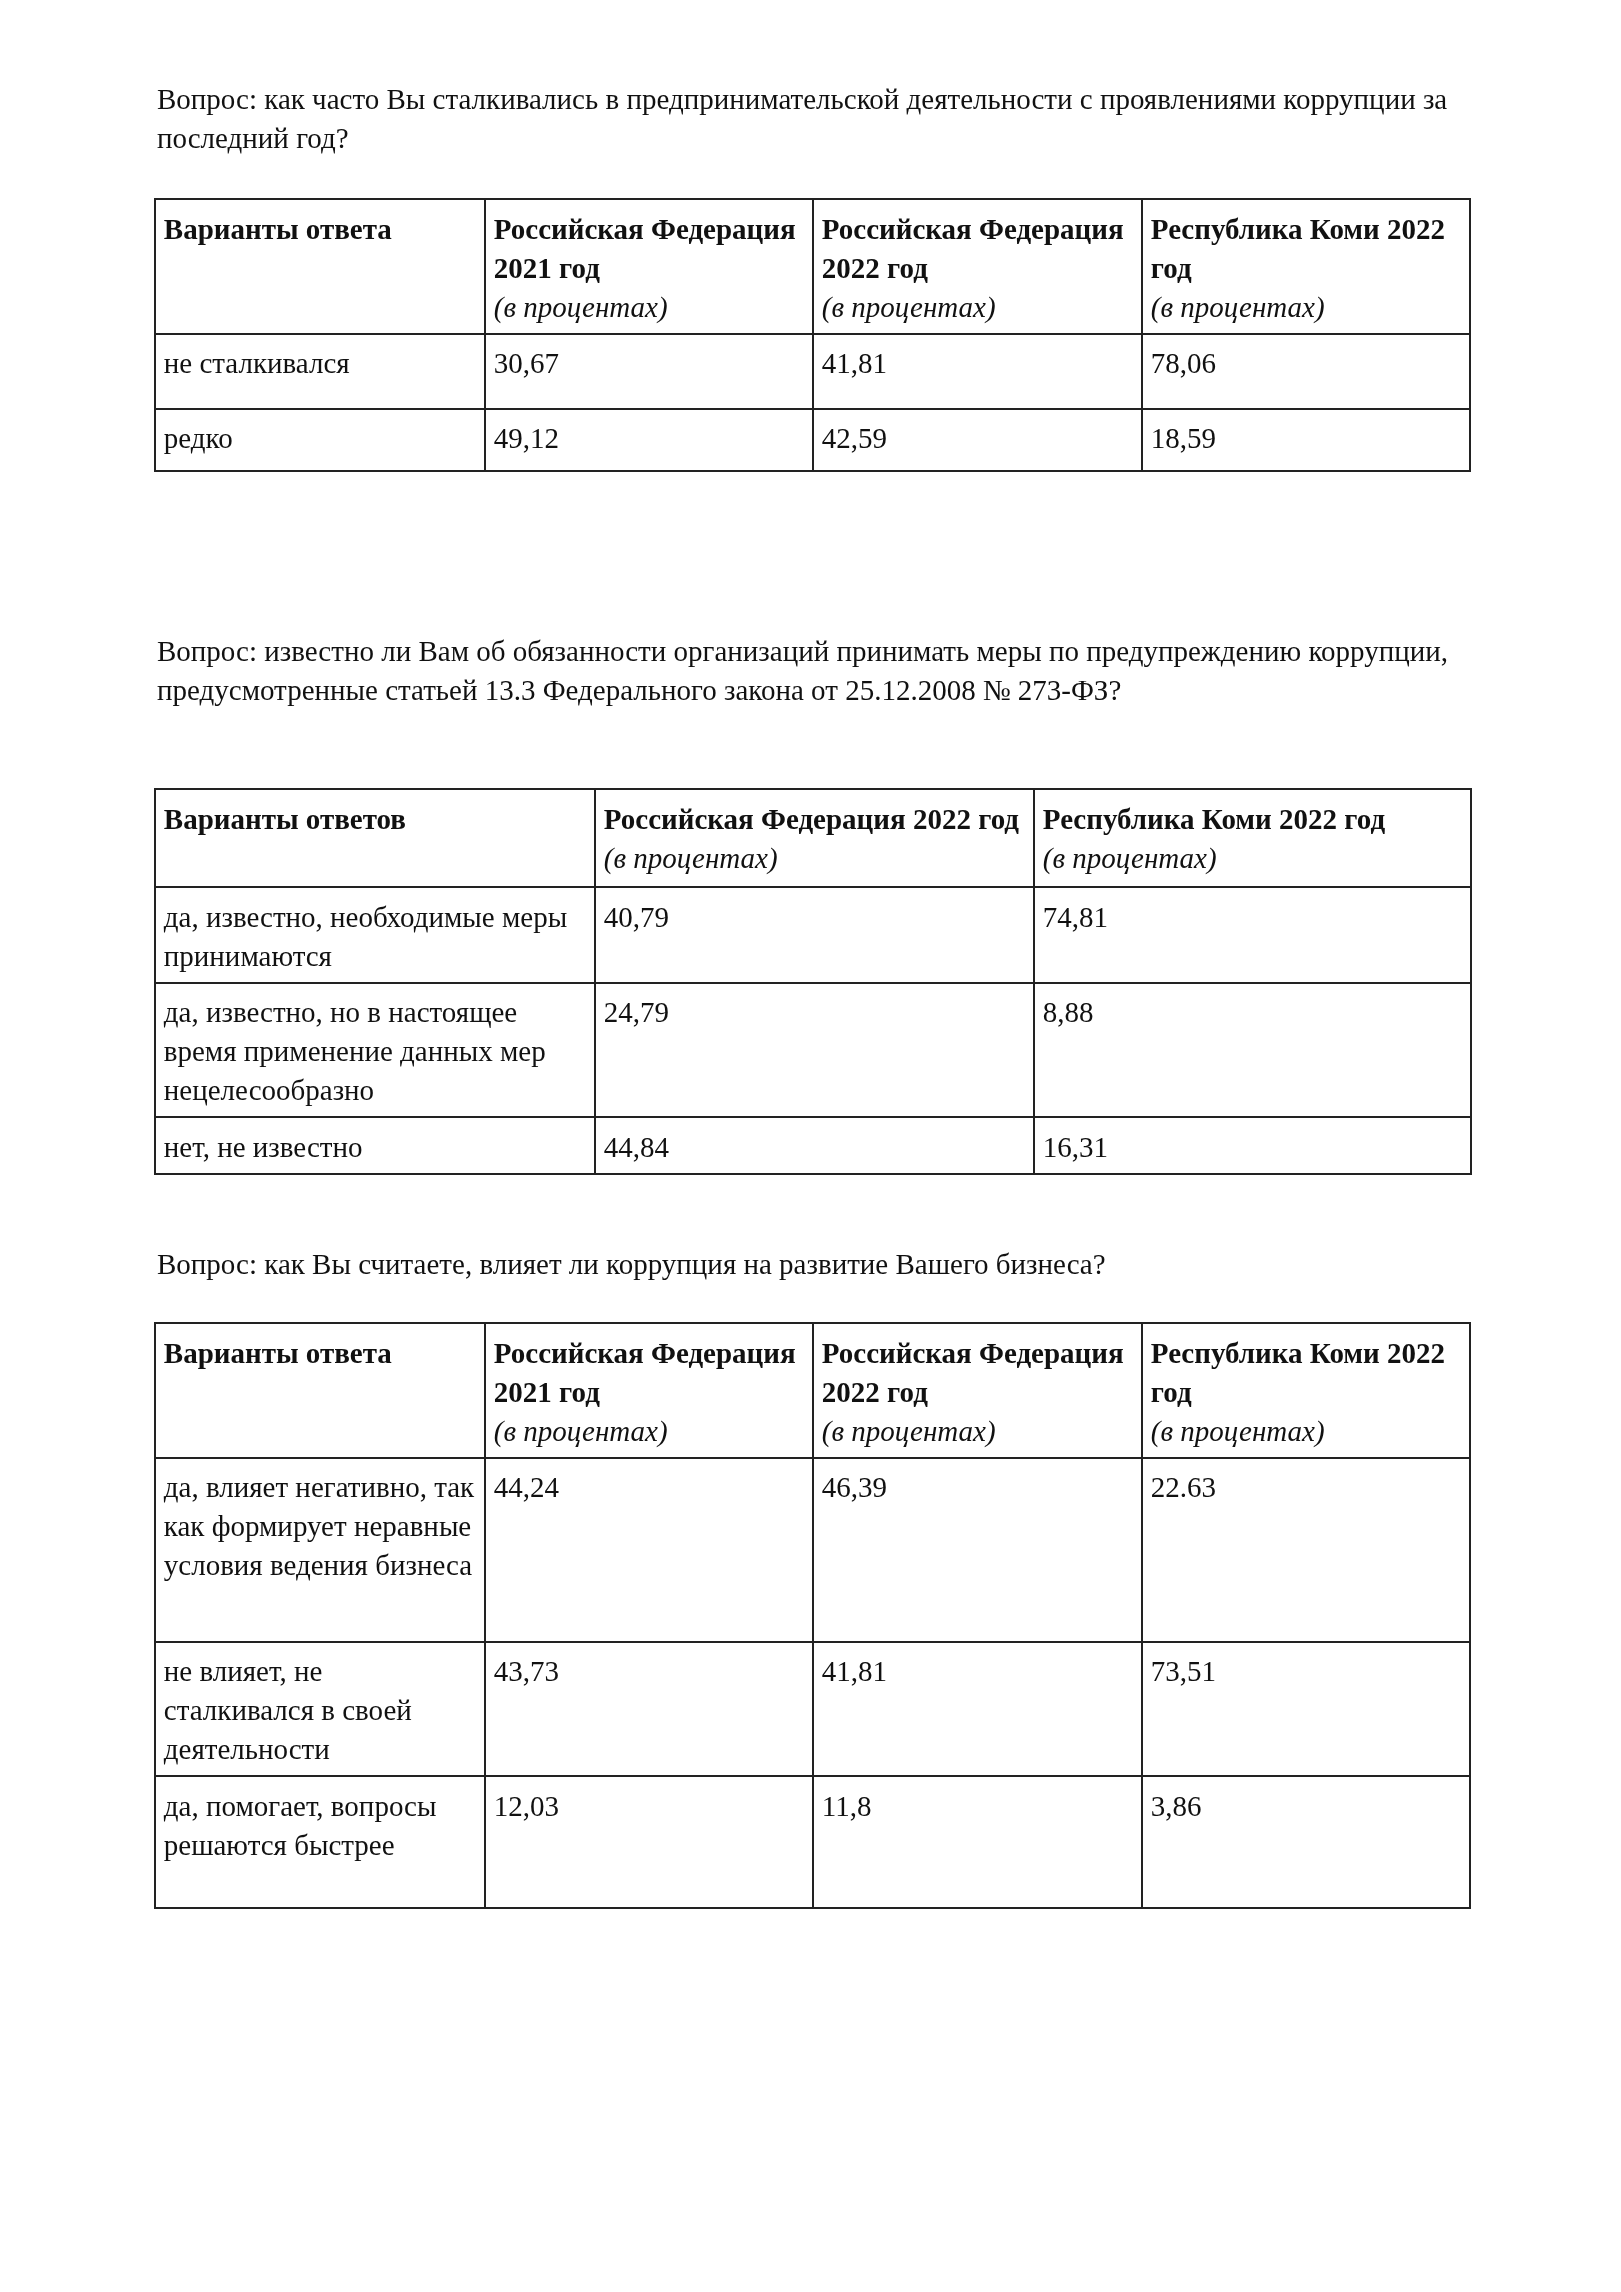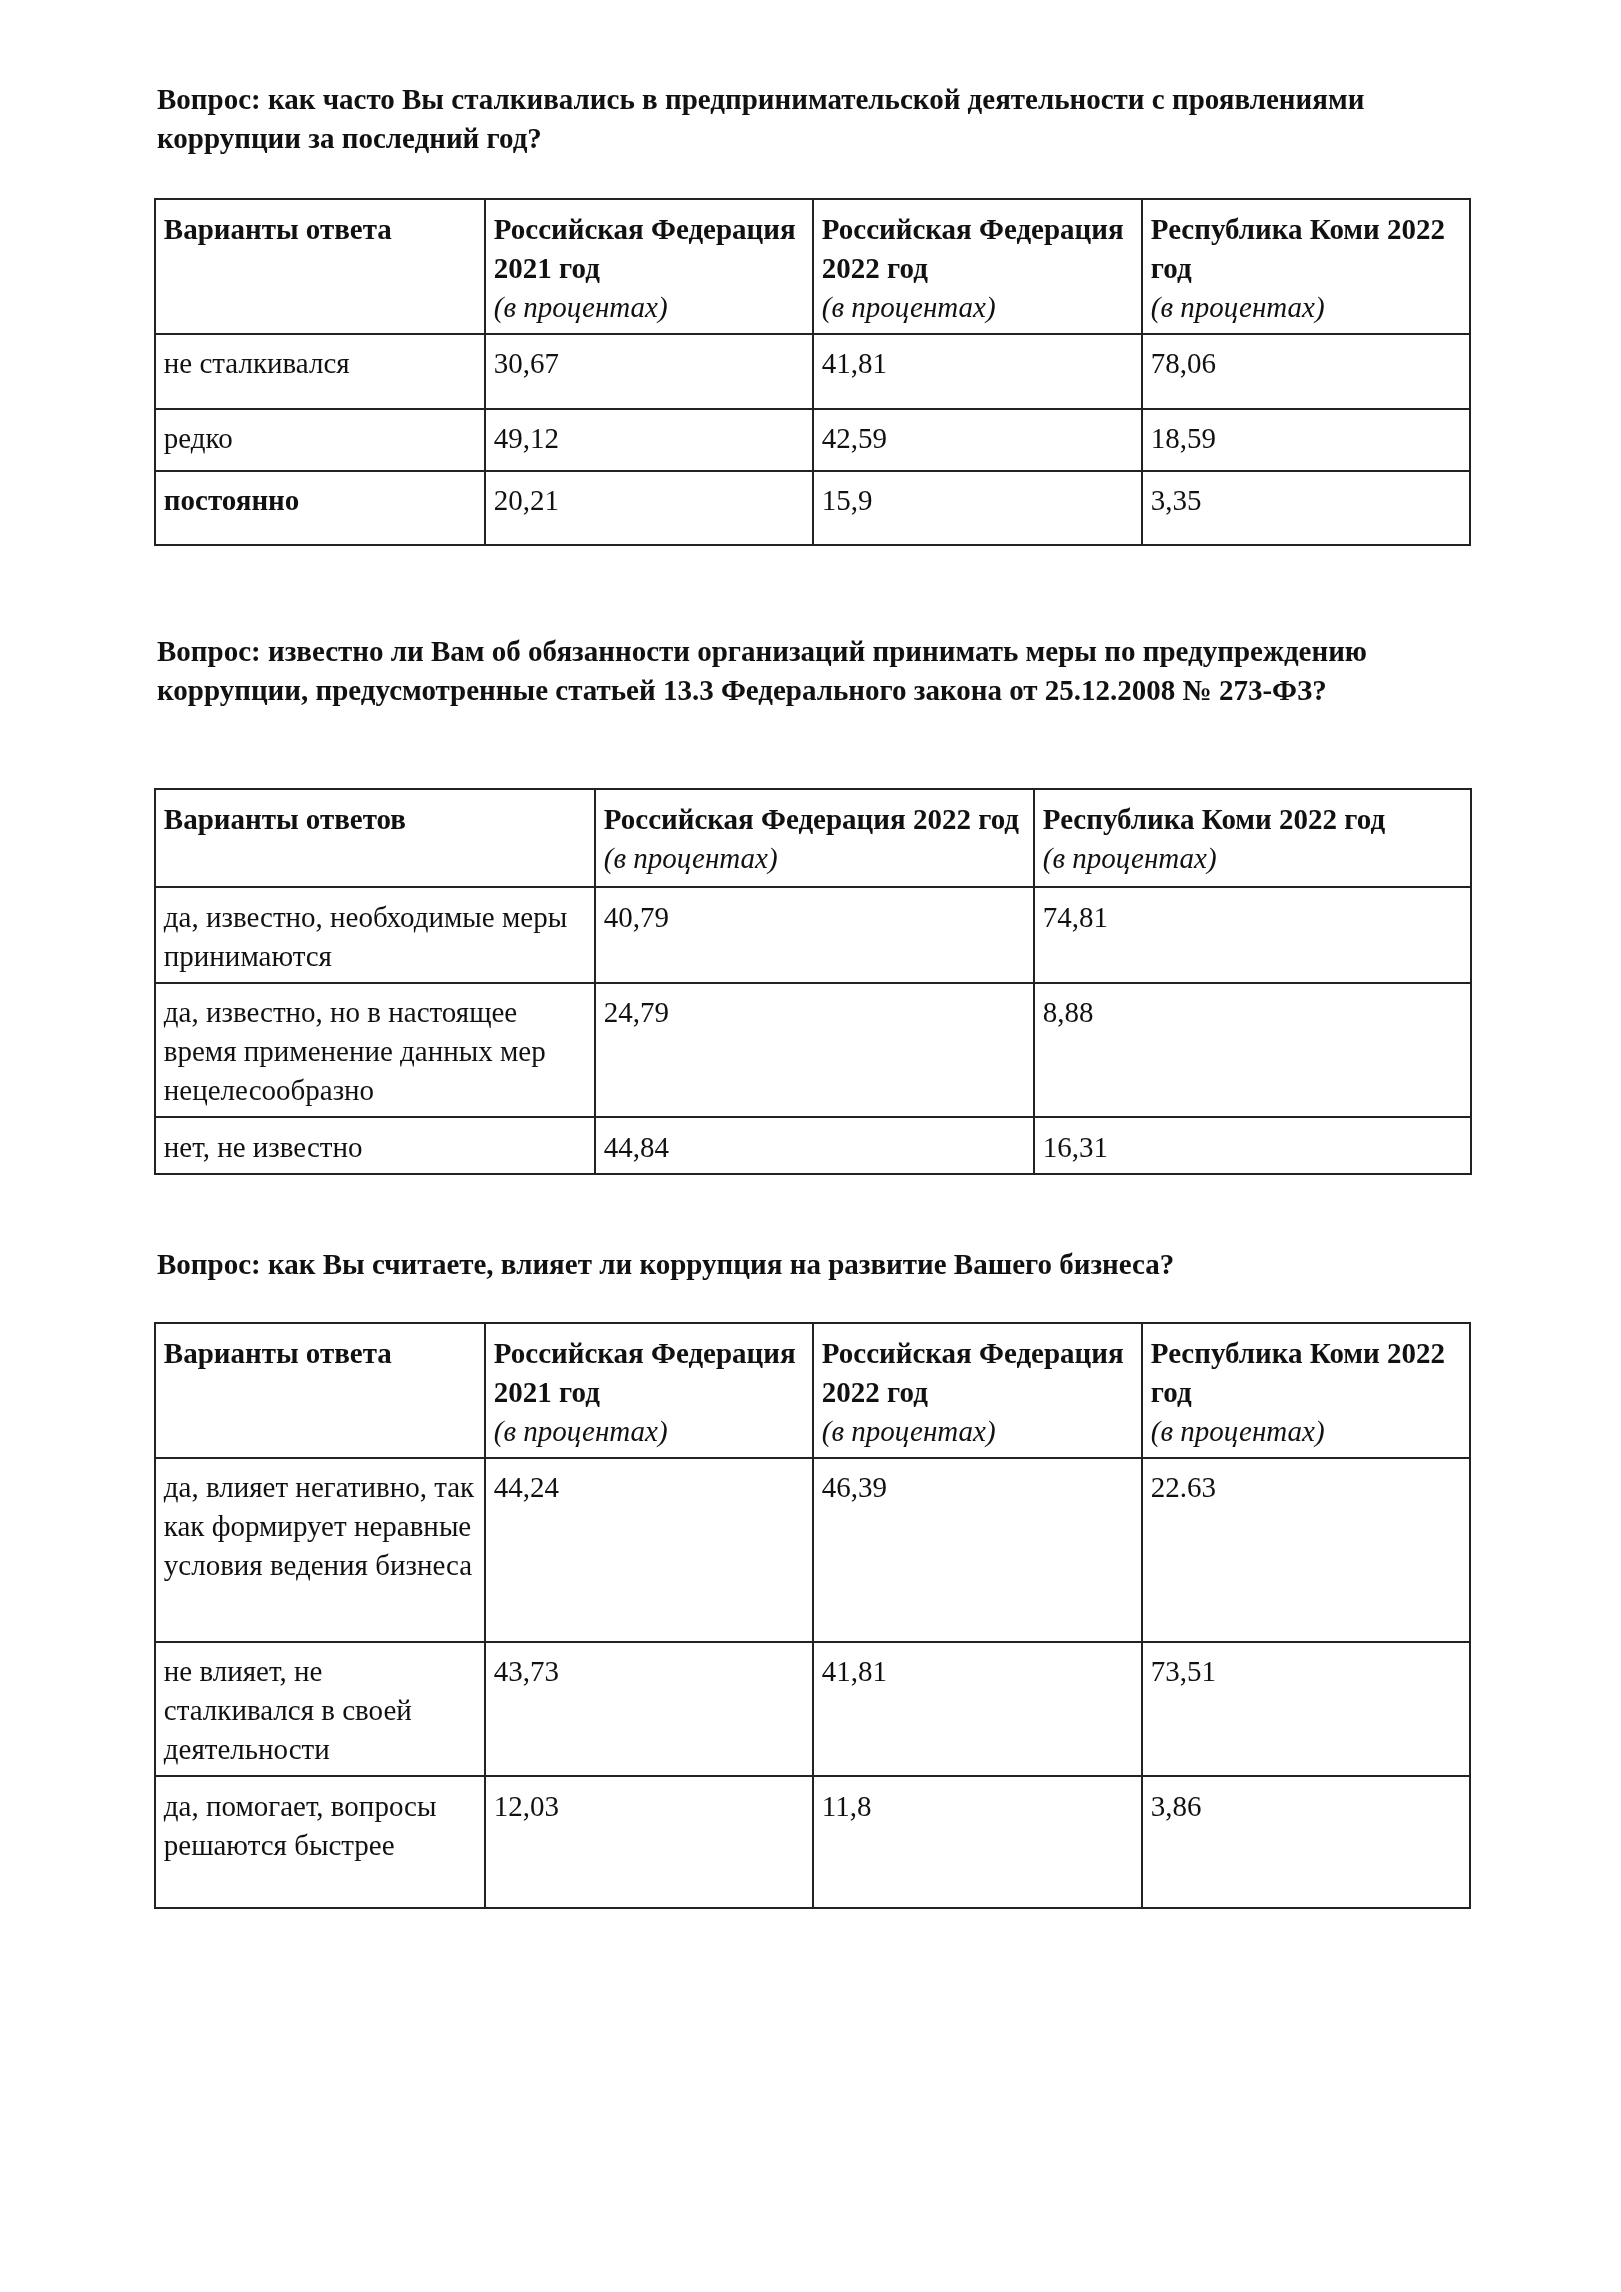--- a/index.html
+++ b/index.html
@@ -1,18 +1,18 @@
 <!DOCTYPE html>
 <html><head>
 <meta charset="utf-8">
 <style>
   html, body { margin:0; padding:0; background:#ffffff; }
   body { width:1621px; height:2293px; position:relative; overflow:hidden;
          font-family:"Liberation Serif","DejaVu Serif",serif; color:#111; }
-  .q { position:absolute; left:157px; width:1333px; font-weight:bold;
+  .q { position:absolute; left:157px; width:1333px; font-weight:normal;
        font-size:29px; line-height:39px; }
   table { position:absolute; left:154px; border-collapse:collapse; table-layout:fixed; }
   td { border:2px solid #222; vertical-align:top; padding:9.8px 7.8px 5.9px 7.8px;
        font-size:29px; line-height:39px; }
   th { border:2px solid #222; vertical-align:top; padding:9.8px 7.8px 5.9px 7.8px;
        font-size:29px; line-height:39px; text-align:left; font-weight:bold; }
   .unit { font-style:italic; font-weight:normal; }
   .b { font-weight:bold; }
 </style>
 </head>
@@ -37,26 +37,20 @@
     <td>не сталкивался</td>
     <td>30,67</td>
     <td>41,81</td>
     <td>78,06</td>
   </tr>
   <tr style="height:62px">
     <td>редко</td>
     <td>49,12</td>
     <td>42,59</td>
     <td>18,59</td>
-  </tr>
-  <tr style="height:74px">
-    <td class="b">постоянно</td>
-    <td>20,21</td>
-    <td>15,9</td>
-    <td>3,35</td>
   </tr>
 </tbody>
   </table>
 
 <div class="q" style="top:632px;">Вопрос: известно ли Вам об обязанности организаций принимать меры по предупреждению коррупции, предусмотренные статьей 13.3 Федерального закона от 25.12.2008 № 273-ФЗ?</div>
 <table style="top:788px; width:1316px;">
   <colgroup>
       <col style="width:440px">
       <col style="width:439px">
       <col style="width:437px">

